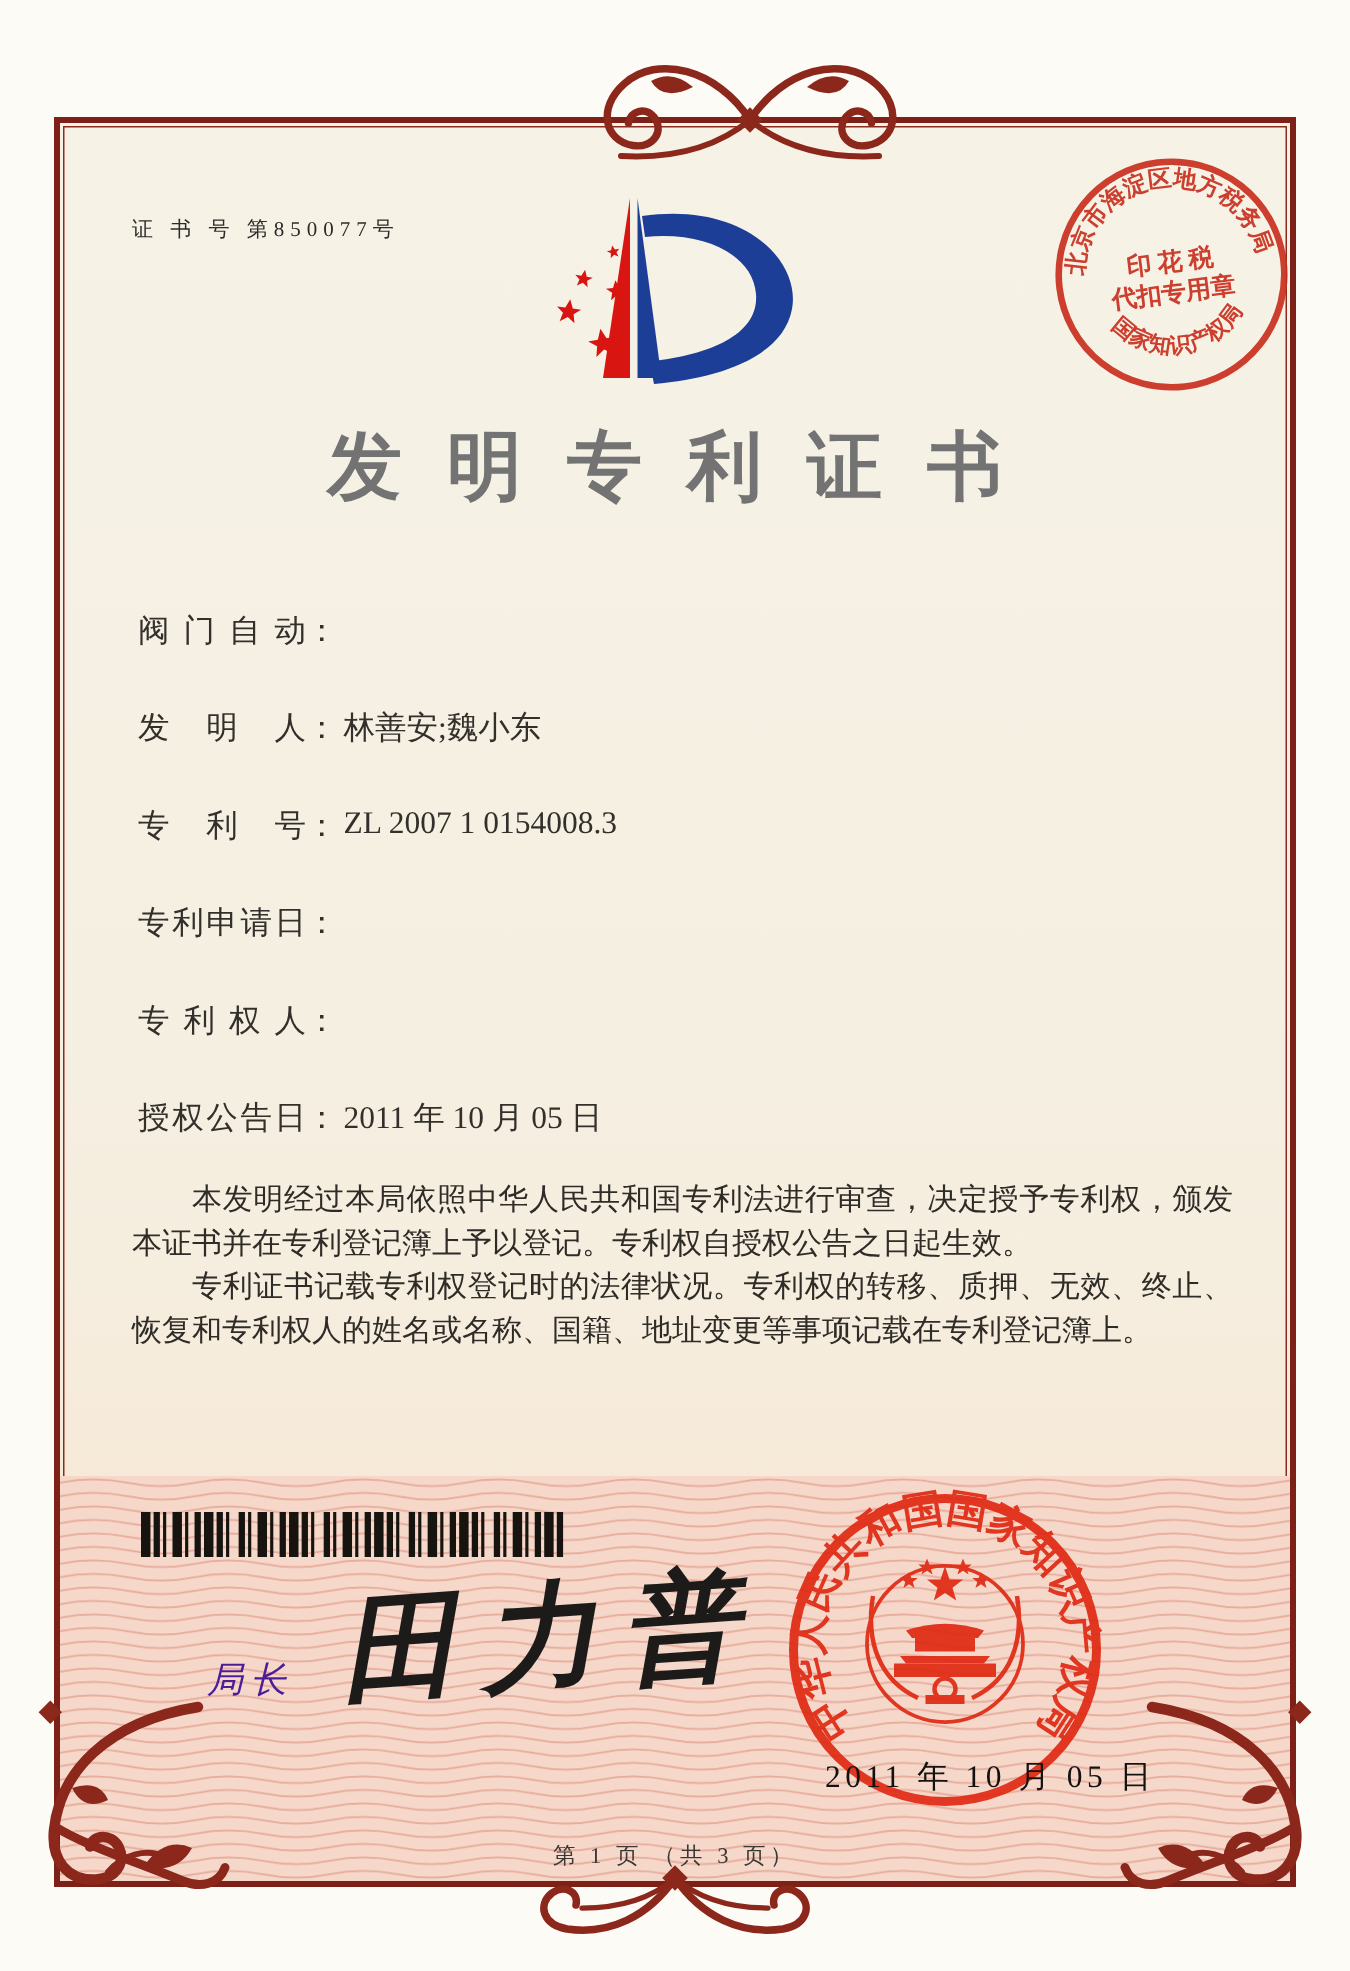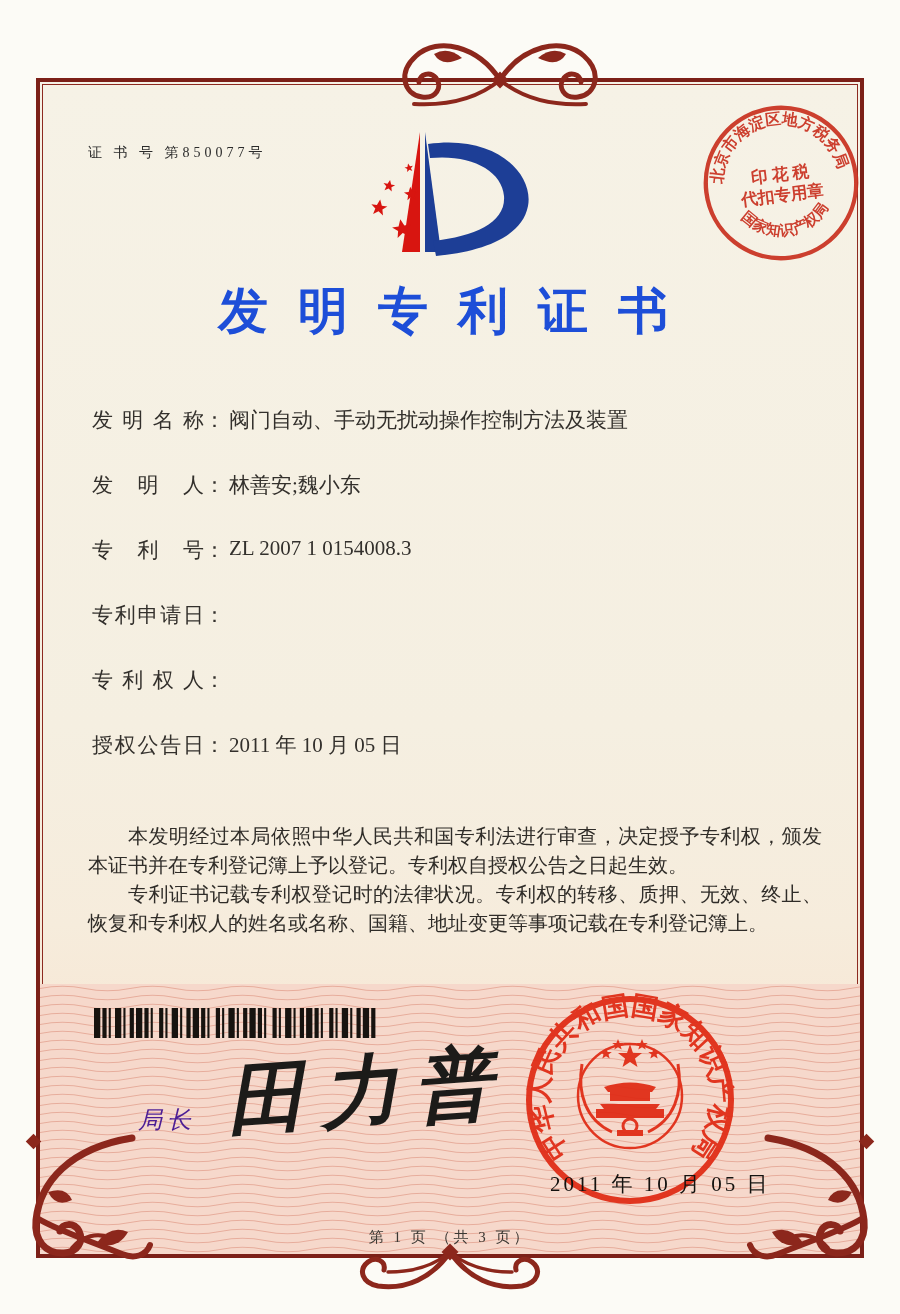--- a/index.html
+++ b/index.html
@@ -16,30 +16,30 @@
     border:4px solid #7c2018;box-sizing:border-box;
     background:linear-gradient(180deg,#f6f2e6 0%,#f5efe1 55%,#f6ecdc 72%,#f7e8d6 80%);
   }
   .frame-inner{position:absolute;inset:2px;border:1px solid #8d2a20;pointer-events:none;}
   
   .band{position:absolute;left:0;bottom:0;width:100%;height:270px;}
   .band svg{display:block;width:100%;height:100%;}
 
   .cert-no{left:88px;top:144px;font-size:14px;letter-spacing:4px;color:#2b2b2b;}
   .title{left:0;right:0;top:278px;text-align:center;font-size:50px;font-weight:bold;
-         letter-spacing:30px;padding-left:16px;color:#1d4ed8;}
+         letter-spacing:30px;padding-left:16px;color:#737373;}
 
   .fields{left:92px;top:406px;width:720px;}
   .field-row{height:65px;font-size:21px;display:flex;align-items:flex-start;color:#33302c;}
   .field-label{display:inline-block;width:112px;text-align:justify;text-align-last:justify;}
   .field-colon{margin:0 4px 0 0;}
   .field-value{white-space:nowrap;}
 
   .paragraphs{left:88px;top:786px;width:734px;font-size:20px;line-height:29px;
-              text-align:justify;color:#2f2c28;margin-top:36px;}
+              text-align:justify;color:#2f2c28;}
   .paragraphs p{margin:0;text-indent:2em;}
 
   .barcode{left:94px;top:1008px;width:296px;height:30px;}
   .sig-label{left:138px;top:1104px;font-size:24px;letter-spacing:5px;color:#4c1d95;font-style:italic;}
   .sig-name{left:226px;top:1040px;font-size:78px;font-weight:bold;font-style:italic;
             letter-spacing:16px;color:#1c1b19;transform:rotate(-4deg);
             font-family:"DejaVu Serif","Liberation Serif",serif;}
   .seal{left:522px;top:992px;width:216px;height:216px;}
   .seal-date{left:550px;top:1170px;font-size:21px;letter-spacing:3px;color:#14120f;}
   .footer{left:0;right:0;top:1228px;text-align:center;font-size:15px;letter-spacing:3px;color:#3b3833;}
@@ -97,23 +97,22 @@
   <path id="taxBot" d="M33.4,104.2 A56,56 0 0 0 136.6,104.2" fill="none"></path>
   <text font-size="15" fill="#c9301f" font-weight="bold">
     <textPath href="#taxBot" startOffset="50%" text-anchor="middle">国家知识产权局</textPath>
   </text>
 </svg>
 
 <div class="abs title">发明专利证书</div>
 
 <div class="abs fields">
   <div class="field-row">
-    <span class="field-label">发明名称</span>
-      <span class="field-colon">：</span>
-    <span class="field-value">阀门自动、手动无扰动操作控制方法及装置</span>
+    <span class="field-label">阀门自动</span>
+      <span class="field-colon">：</span>
   </div>
   <div class="field-row">
     <span class="field-label">发明人</span>
       <span class="field-colon">：</span>
     <span class="field-value">林善安;魏小东</span>
   </div>
   <div class="field-row">
     <span class="field-label">专利号</span>
       <span class="field-colon">：</span>
     <span class="field-value">ZL 2007 1 0154008.3</span>

